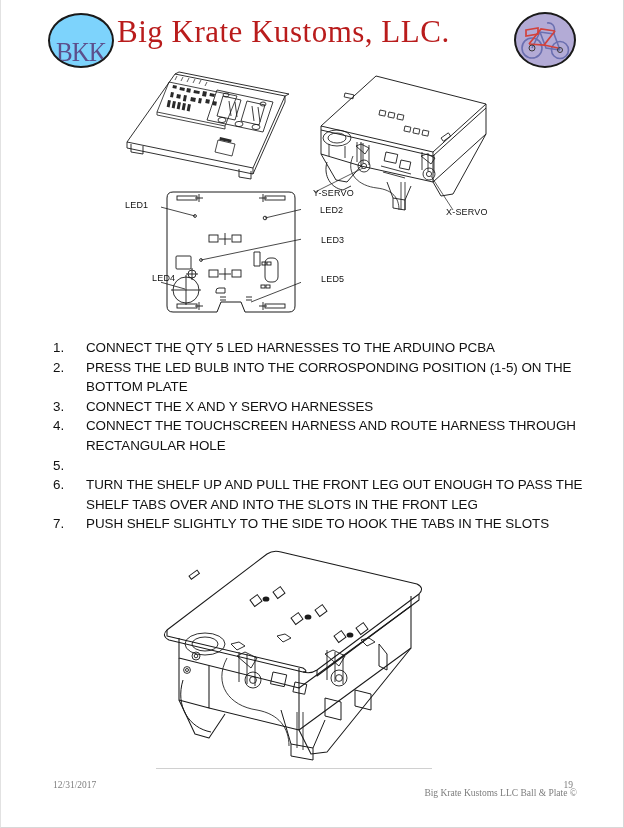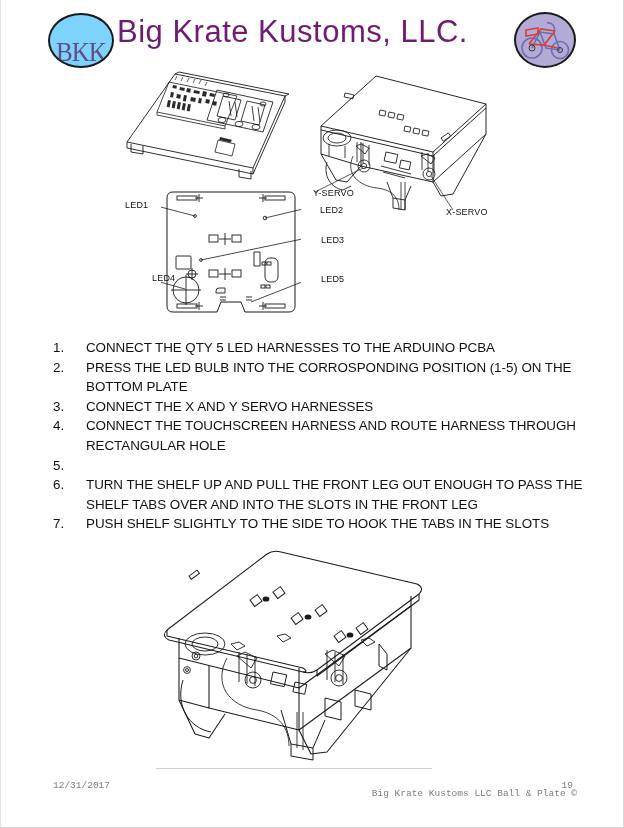--- a/index.html
+++ b/index.html
@@ -44,23 +44,23 @@
   .logo-badge .mono {
     font-family: "Liberation Serif", serif;
     font-size: 25px;
     color: #5c4f8c;
     letter-spacing: -1px;
     transform: scaleY(1.12);
   }
   .brand-title {
     position: absolute;
     left: 116px; top: 14px;
-    font-family: Liberation Sans, sans-serif;
+    font-family: Liberation Serif, serif;
     font-size: 31px;
-    color: #701a75;
+    color: #b91c1c;
     letter-spacing: 0.5px;
     white-space: nowrap;
   }
   .bike-badge {
     position: absolute;
     left: 513px; top: 12px;
     width: 58px; height: 52px;
     border-radius: 50%;
     background: #b3abd6;
     border: 2px solid #1a1a1a;
@@ -113,21 +113,21 @@
     position: absolute;
     left: 155px; top: 768px;
     width: 276px; height: 1px;
     background: #d0d0d0;
   }
   .footer {
     position: absolute;
     left: 0; top: 780px;
     width: 624px;
     height: 22px;
-    font-family: Liberation Mono, monospace;
+    font-family: Liberation Serif, serif;
     font-size: 9.5px;
     color: #7d7d7d;
   }
   .footer-date  { position: absolute; left: 52px;  top: 0; }
   .footer-center{ position: absolute; left: 0; top: 8px; width: 576px; text-align: right; }
   .footer-page  { position: absolute; right: 52px; top: 0; }
 </style>
 </head>
 <body>
 

